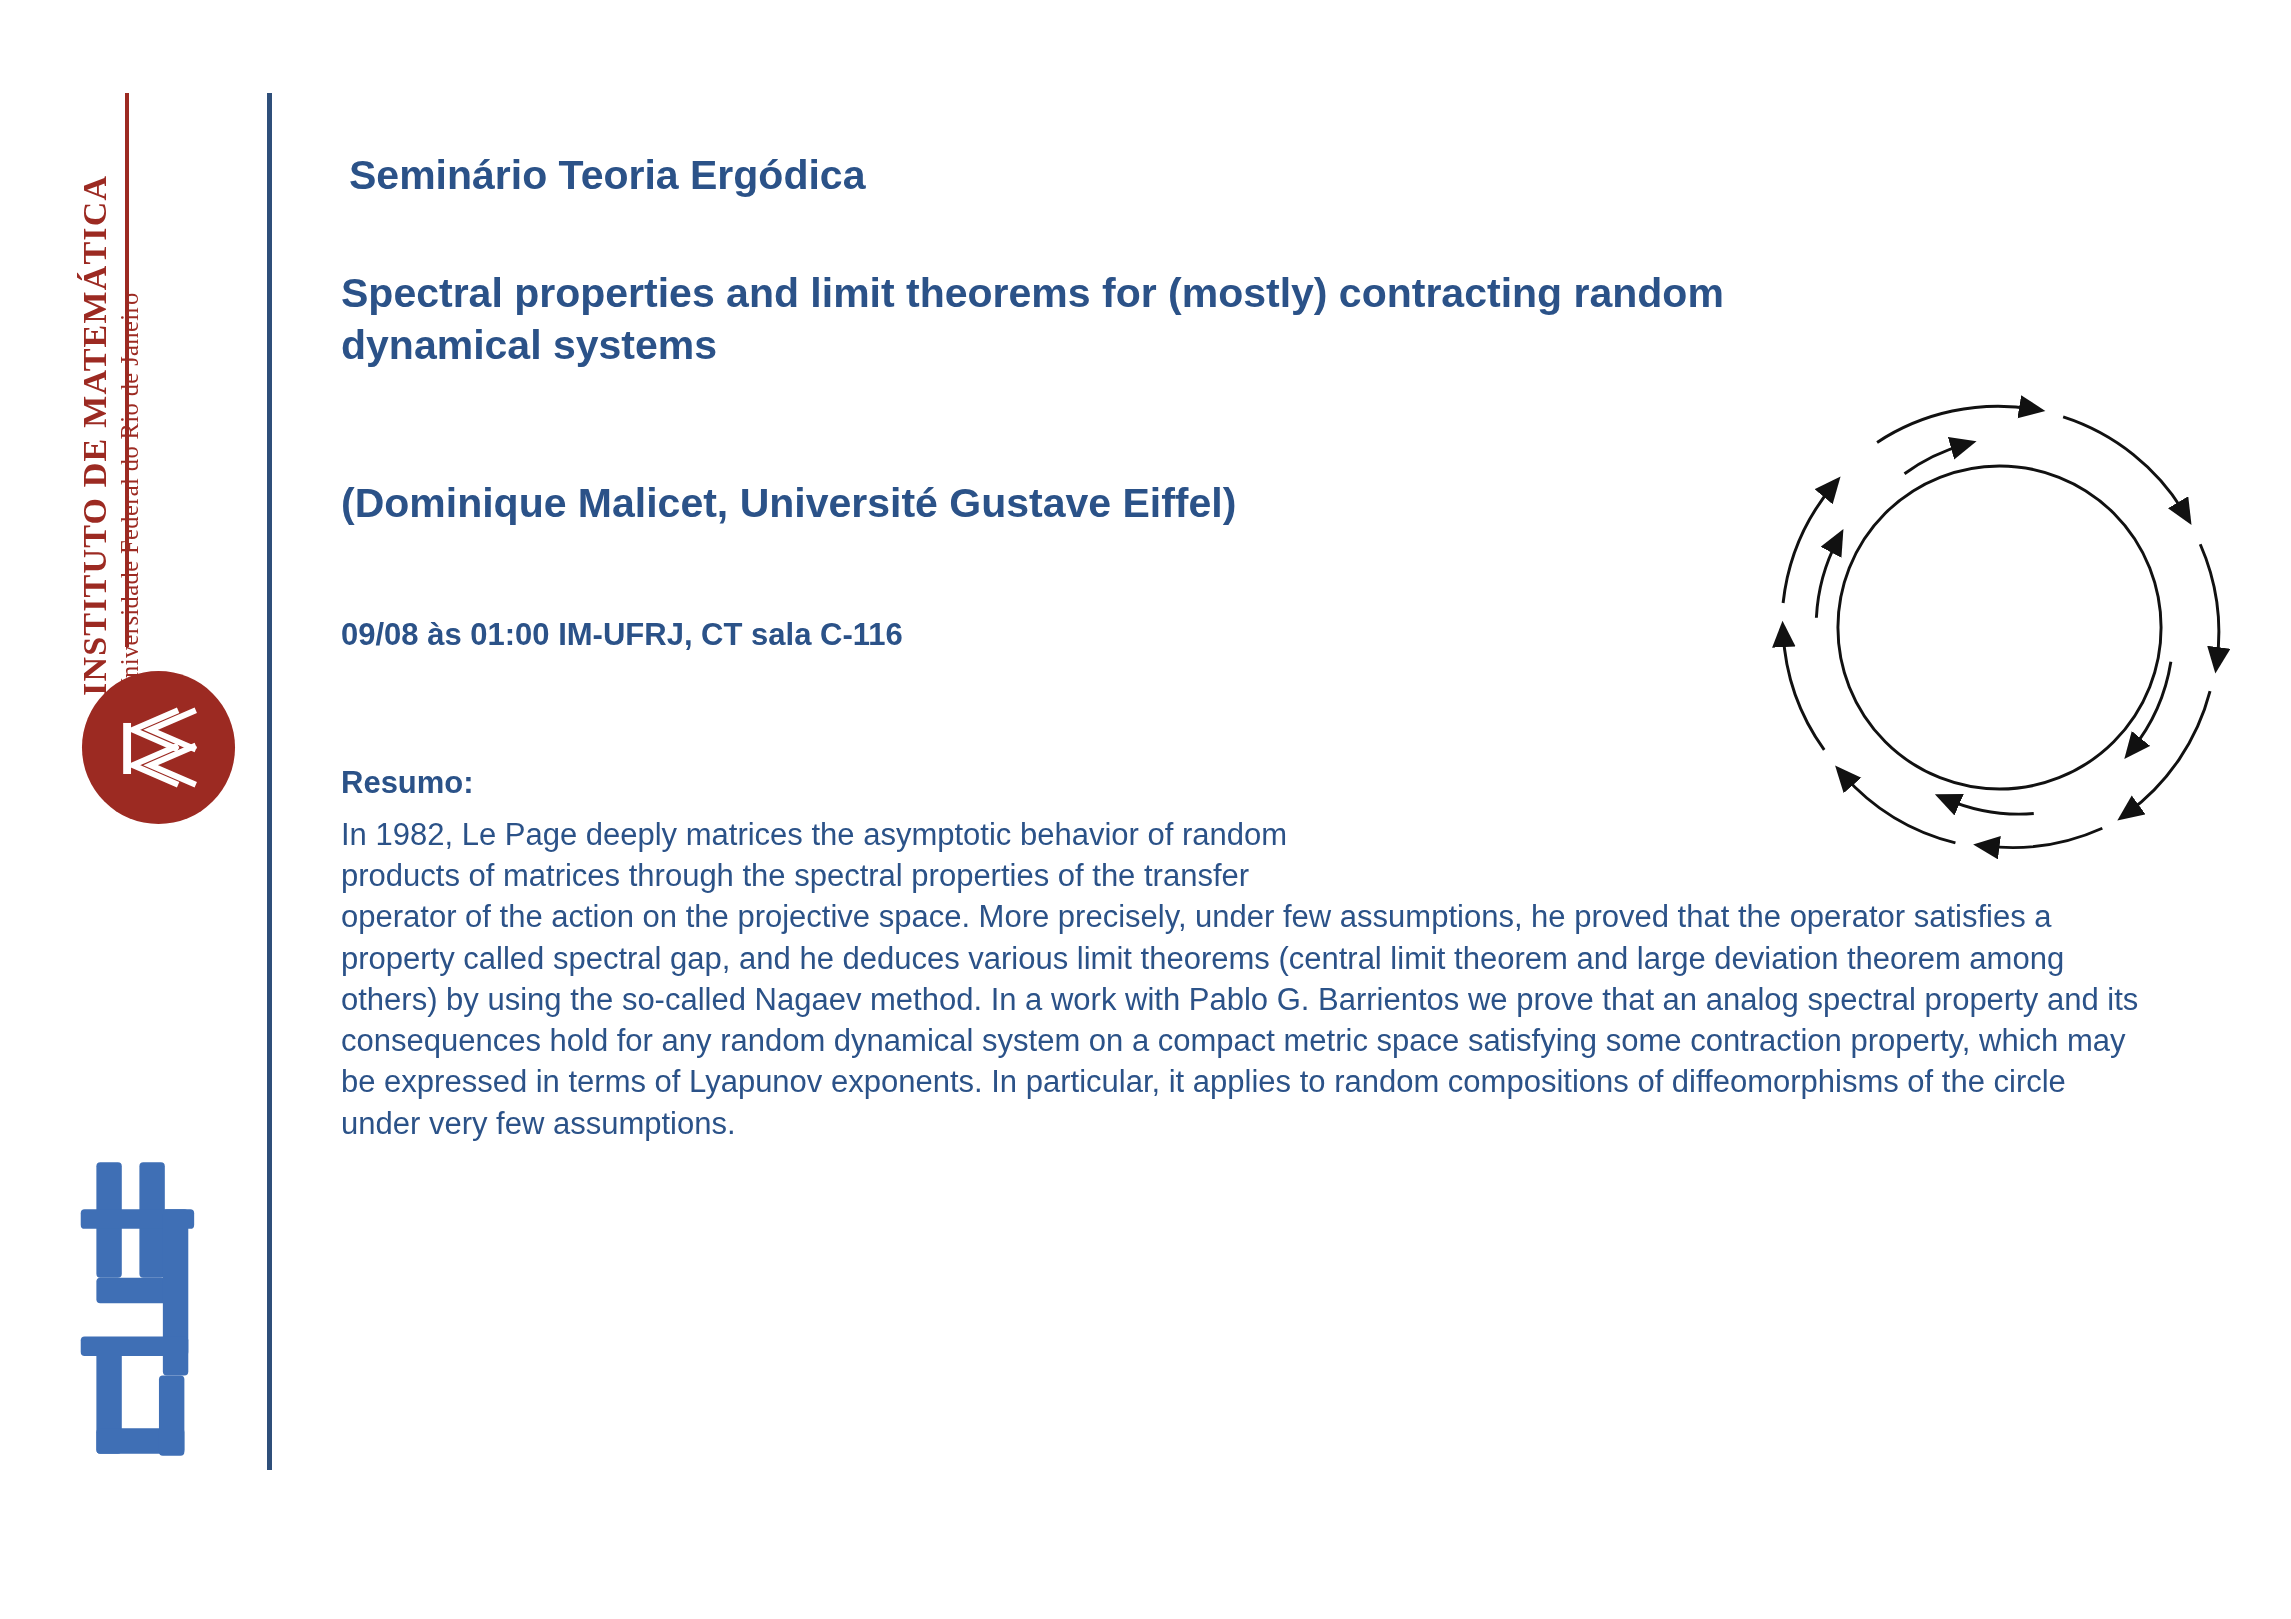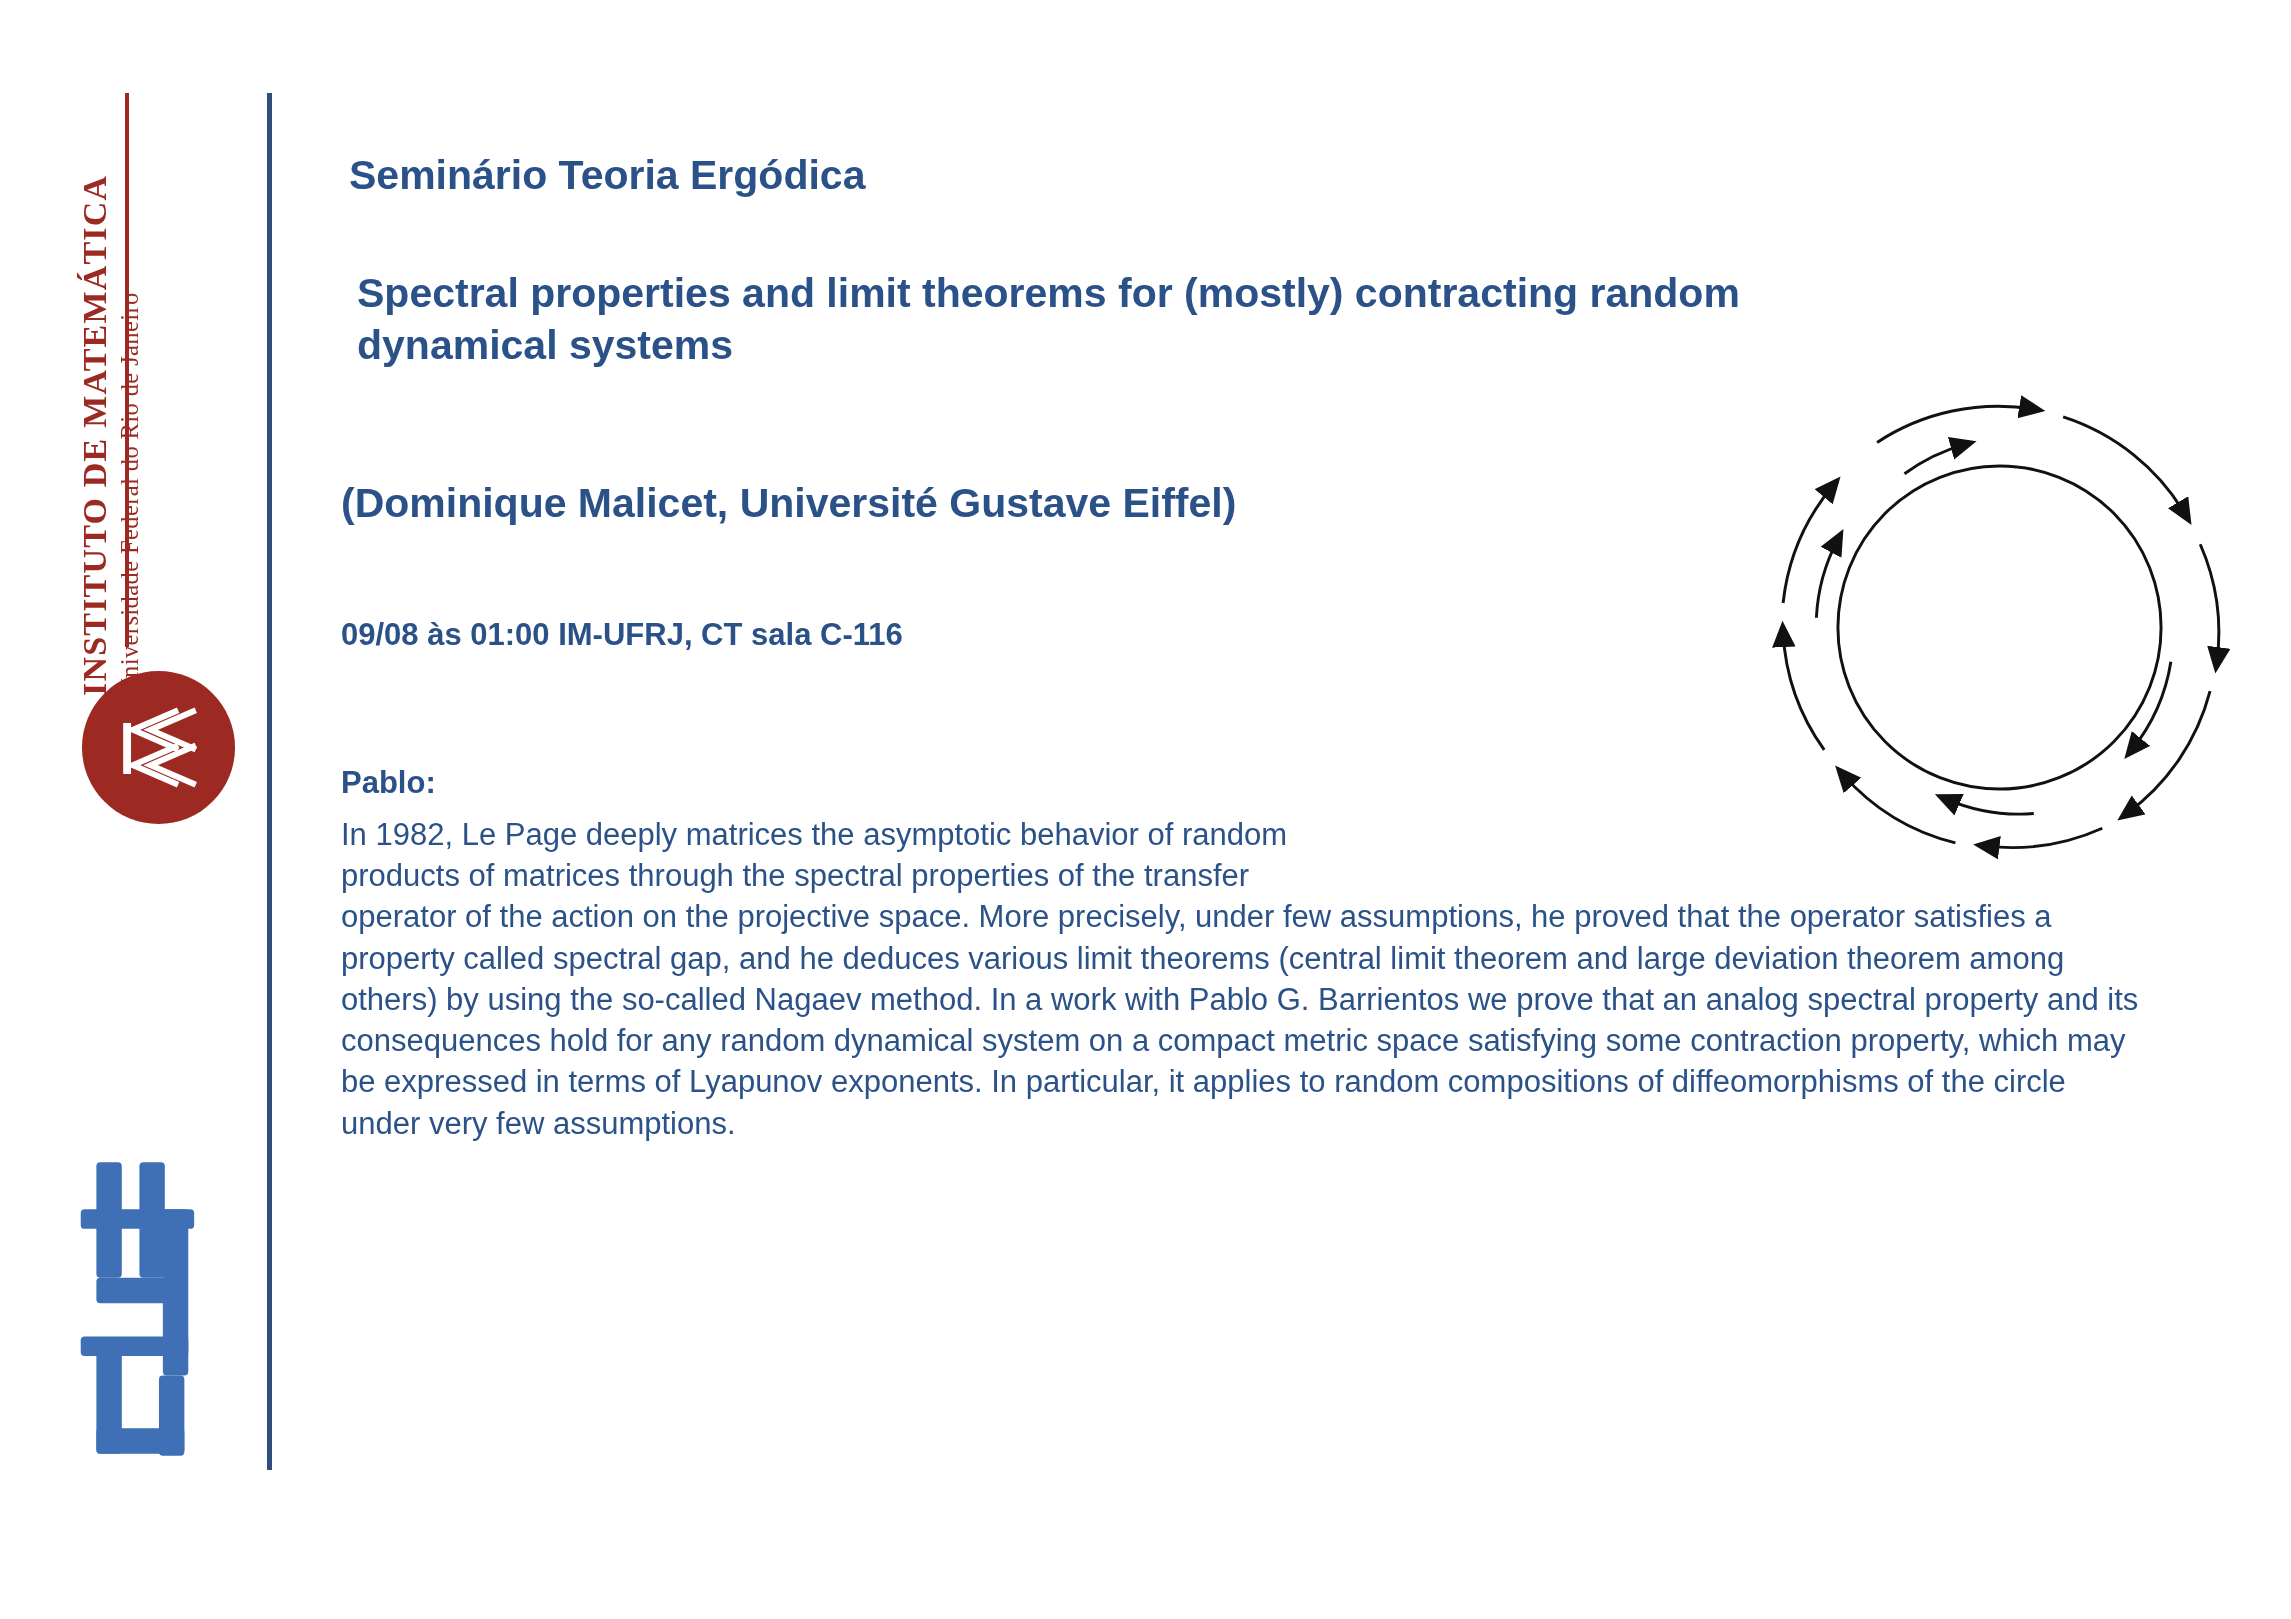--- a/index.html
+++ b/index.html
@@ -110,21 +110,21 @@
     font-size: 41px;
     font-weight: bold;
     color: #2b5288;
     white-space: nowrap;
     margin-left: 8px;
   }
 
   .talk-title {
     position: absolute;
     top: 267px;
-    left: 16px;
+    left: 0;
     width: 1500px;
     font-size: 41px;
     font-weight: bold;
     line-height: 1.28;
     color: #2b5288;
   }
 
   .speaker {
     position: absolute;
     top: 480px;
@@ -225,21 +225,21 @@
 <div class="content">
 
   <div class="seminar-title">Seminário Teoria Ergódica</div>
 
   <div class="talk-title">Spectral properties and limit theorems for (mostly) contracting random dynamical systems</div>
 
   <div class="speaker">(Dominique Malicet, Université Gustave Eiffel)</div>
 
   <div class="datetime">09/08 às 01:00 IM-UFRJ, CT sala C-116</div>
 
-  <div class="resumo-label">Pablo:</div>
+  <div class="resumo-label">Resumo:</div>
 
   <div class="abstract">
     <span class="short-line">In 1982, Le Page deeply matrices the asymptotic behavior of random</span>
     <span class="short-line">products of matrices through the spectral properties of the transfer</span>
     <span>operator of the action on the projective space. More precisely, under few assumptions, he proved that the operator satisfies a property called spectral gap, and he deduces various limit theorems (central limit theorem and large deviation theorem among others) by using the so-called Nagaev method. In a work with Pablo G. Barrientos we prove that an analog spectral property and its consequences hold for any random dynamical system on a compact metric space satisfying some contraction property, which may be expressed in terms of Lyapunov exponents. In particular, it applies to random compositions of diffeomorphisms of the circle under very few assumptions.</span>
   </div>
 </div>
 
 <div class="circle-figure">
   <svg width="519" height="519" viewBox="0 0 530 530" xmlns="http://www.w3.org/2000/svg">

